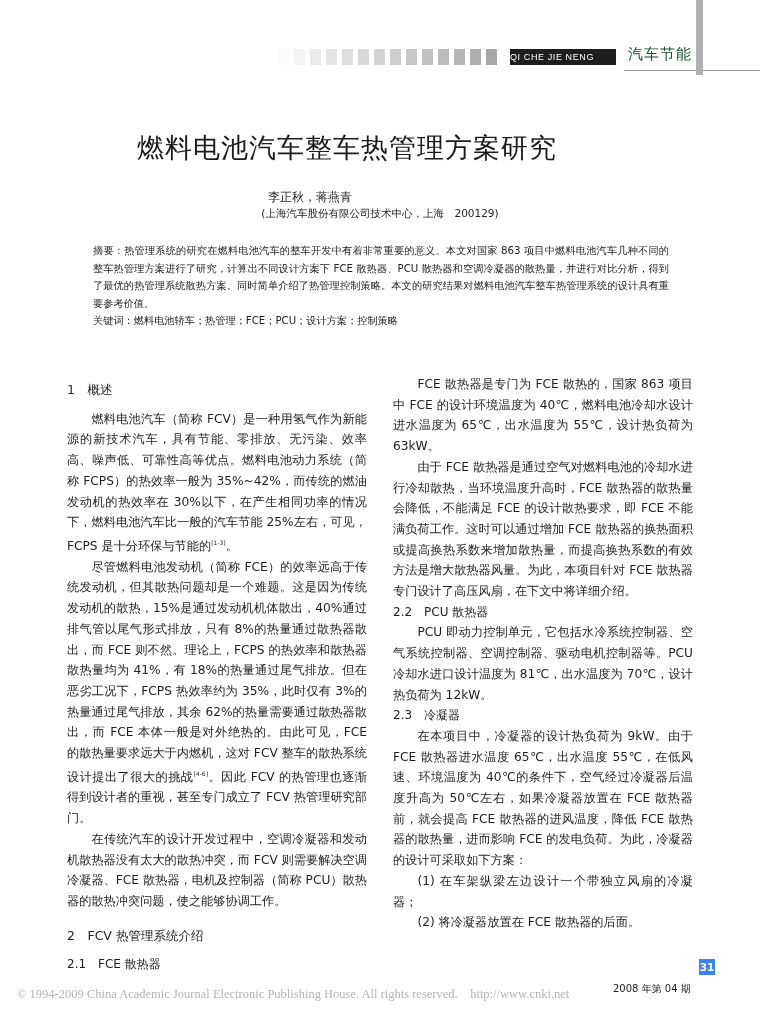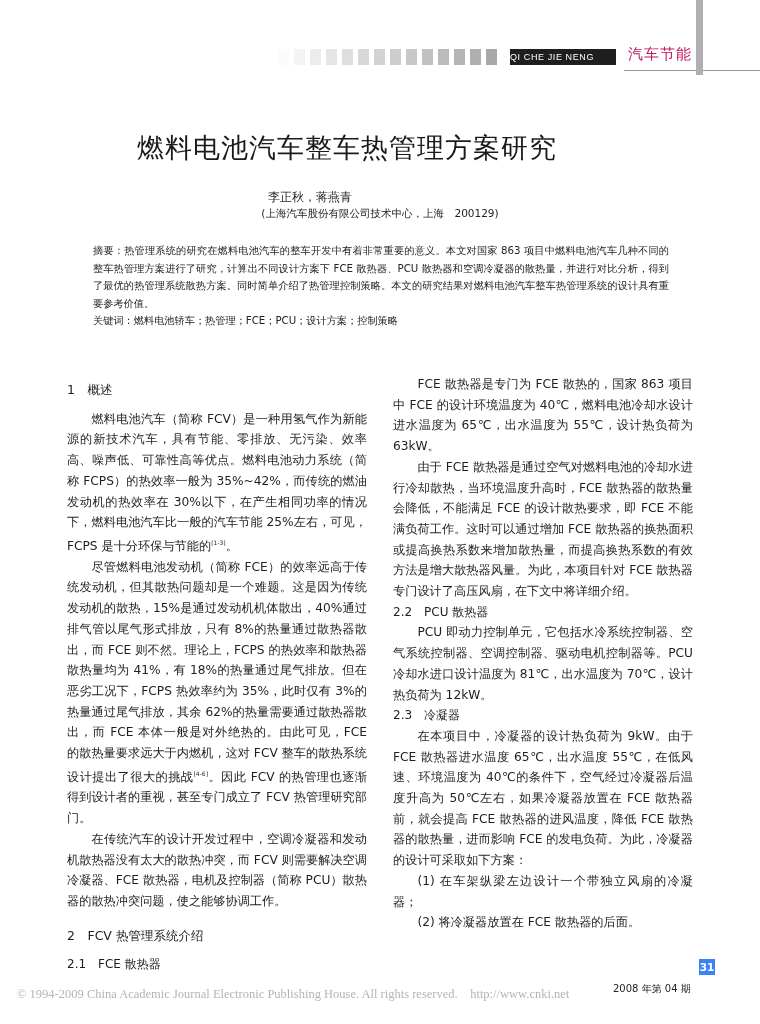--- a/index.html
+++ b/index.html
@@ -7,21 +7,21 @@
     width: 760px; height: 1024px; background: #ffffff; position: relative; overflow: hidden;
     font-family: "DejaVu Sans", "Liberation Sans", sans-serif; color: #1e1e1e;
   }
   .hdr-squares { position: absolute; top: 49px; left: 278px; display: flex; gap: 5px; }
   .hdr-squares span { display: block; width: 11px; height: 16px; }
   .hdr-tag {
     position: absolute; top: 49px; left: 510px; width: 106px; height: 16px;
     background: #1e1e1e; color: #ffffff; font-family: "Liberation Sans", sans-serif;
     font-size: 9px; letter-spacing: 0.6px; line-height: 16px; 
   }
-  .hdr-title { position: absolute; top: 45px; left: 628px; font-size: 15px; color: #be185d; letter-spacing: 1px; }
+  .hdr-title { position: absolute; top: 45px; left: 628px; font-size: 15px; color: #14532d; letter-spacing: 1px; }
   .hdr-rule { position: absolute; top: 70px; left: 624px; width: 136px; height: 1px; background: #9a9a9a; }
   .hdr-bar { position: absolute; top: 0; left: 696px; width: 7px; height: 75px; background: #b0b0b4; }
 
   .title {
     position: absolute; top: 112px; left: 0; width: 694px; text-align: center;
     font-size: 27px; letter-spacing: 1px; color: #1a1a1a; font-weight: normal;
   }
   .authors { position: absolute; top: 189px; left: 0; width: 620px; text-align: center; font-size: 12px; }
   .affil { position: absolute; top: 207px; left: 0; width: 760px; text-align: center; font-size: 10.5px; }
 

